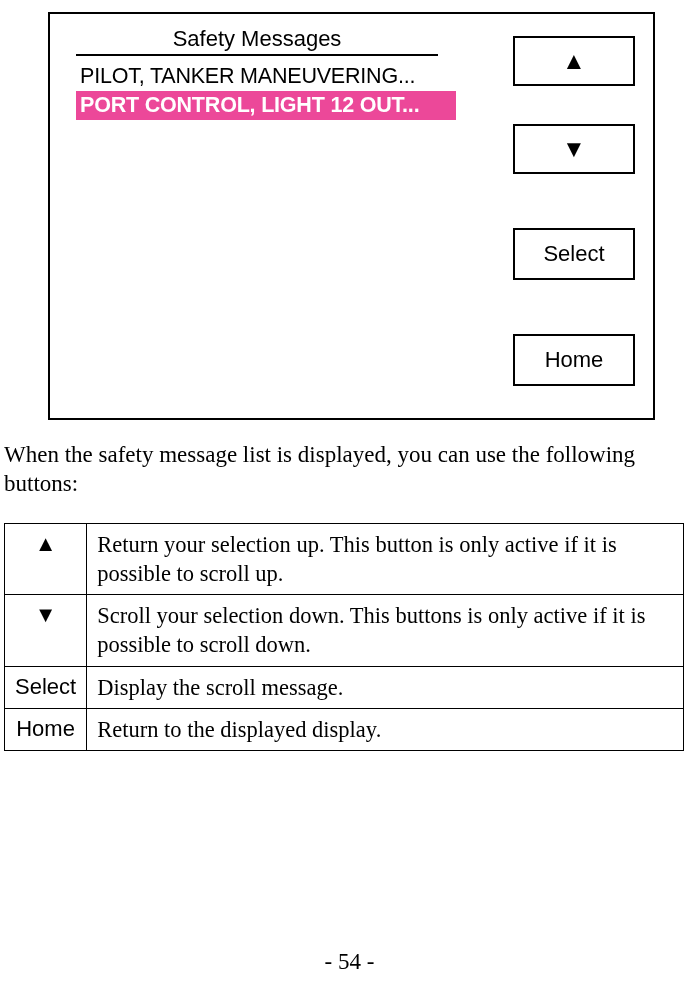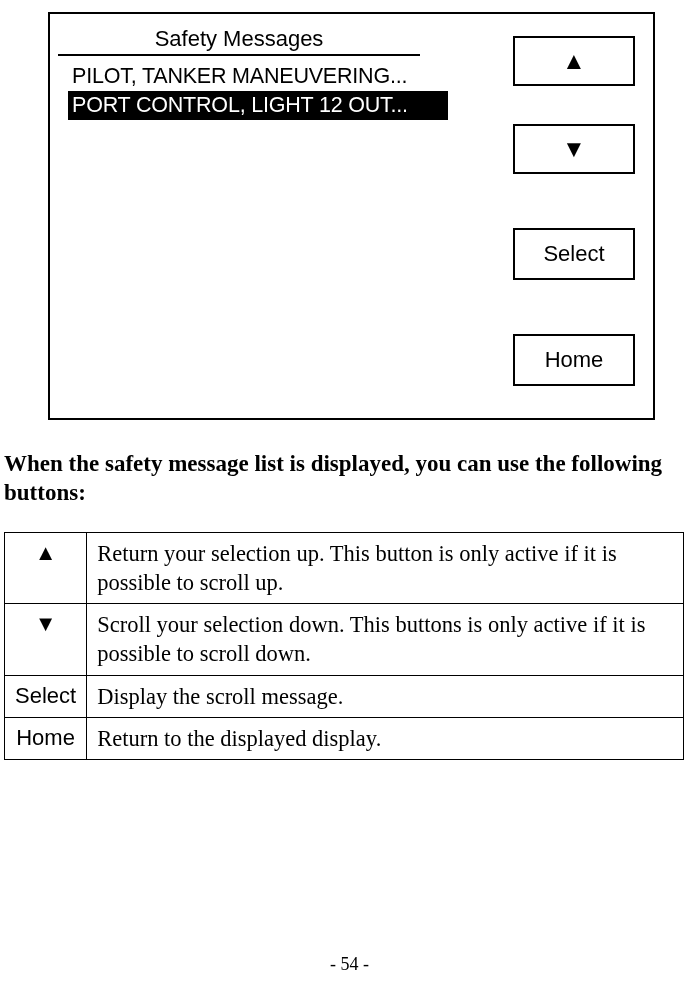--- a/index.html
+++ b/index.html
@@ -13,48 +13,49 @@
       width: 699px;
       height: 997px;
       position: relative;
       padding: 0;
     }
     .screen-box {
       border: 2px solid #000;
       margin: 12px 44px 0 48px;
       height: 408px;
       position: relative;
-      padding: 12px 0;
+      padding: 12px 18px;
     }
     .screen-title {
       font-size: 22px;
       text-align: center;
       width: 362px;
       margin: 0 0 2px 8px;
     }
     .title-underline {
       border-top: 2px solid #000;
       width: 362px;
       margin-left: 8px;
       margin-bottom: 6px;
     }
     .msg-list {
       width: 380px;
-      margin-left: 18px;
+      margin-left: 8px;
     }
     .msg-item {
       font-size: 21.5px;
       padding: 2px 4px;
       white-space: nowrap;
       overflow: hidden;
       letter-spacing: -0.2px;
     }
     .msg-item.selected {
-      background: #000000;
+      background: #ec4899;
       color: #fff;
+      font-weight: bold;
     }
     .side-buttons {
       position: absolute;
       right: 18px;
       top: 22px;
       display: flex;
       flex-direction: column;
       gap: 38px;
       width: 122px;
     }
@@ -72,23 +73,22 @@
     .side-btn.arrow {
       font-size: 24px;
       height: 50px;
     }
     .gap-medium { margin-top: 0px; }
     .gap-large { margin-top: 16px; }
 
     .body-text {
       font-family: "Times New Roman", Times, serif;
       font-size: 23px;
-      margin: 30px 10px 0 4px;
+      margin: 21px 10px 0 4px;
       line-height: 1.25;
-      font-weight: bold;
     }
 
     .btn-table {
       border-collapse: collapse;
       margin: 24px 10px 0 4px;
       width: 680px;
       font-family: "Times New Roman", Times, serif;
       font-size: 22.5px;
     }
     .btn-table td {
@@ -104,21 +104,21 @@
       font-size: 22px;
     }
 
     .page-number {
       position: absolute;
       bottom: 22px;
       left: 0;
       width: 100%;
       text-align: center;
       font-family: "Times New Roman", Times, serif;
-      font-size: 18px;
+      font-size: 23px;
     }
   </style>
 </head>
 <body>
 
 <div class="screen-box">
   <div class="screen-title">Safety Messages</div>
   <div class="title-underline"></div>
 
   <div class="msg-list">

